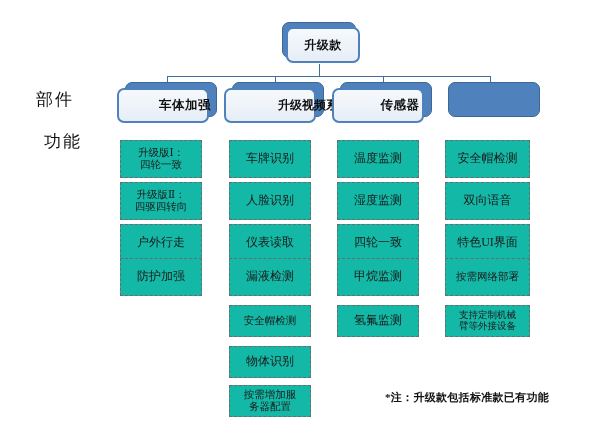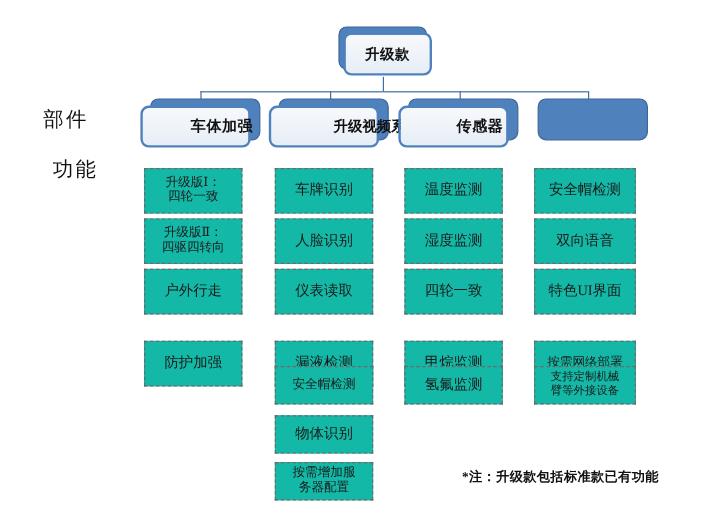--- a/index.html
+++ b/index.html
@@ -111,21 +111,21 @@
 
   
   .col1 { left: 120px; width: 82px; }
   .col2 { left: 229px; width: 82px; }
   .col3 { left: 337px; width: 82px; }
   .col4 { left: 445px; width: 85px; }
 
   .r1 { top: 140px; }
   .r2 { top: 182px; }
   .r3 { top: 224px; }
-  .r4 { top: 284px; }
+  .r4 { top: 258px; }
   .r5 { top: 305px; }
   .r6 { top: 346px; }
   .r7 { top: 385px; }
 
   .h-tall   { height: 38px; }
   .h-short  { height: 32px; }
 
   .fs-sm { font-size: 10.5px; }
   .fs-md { font-size: 12px; }
   .fs-xs { font-size: 9.5px; }

